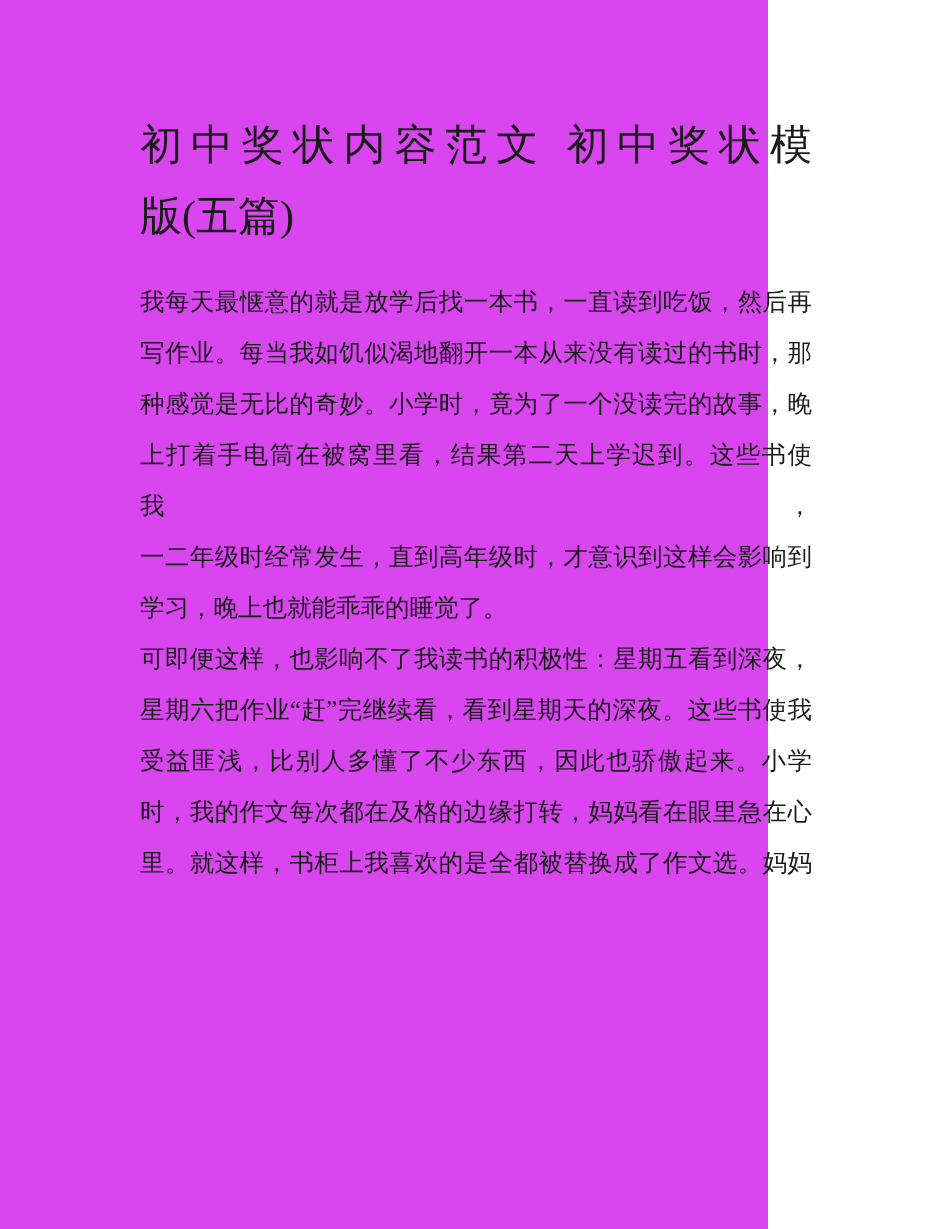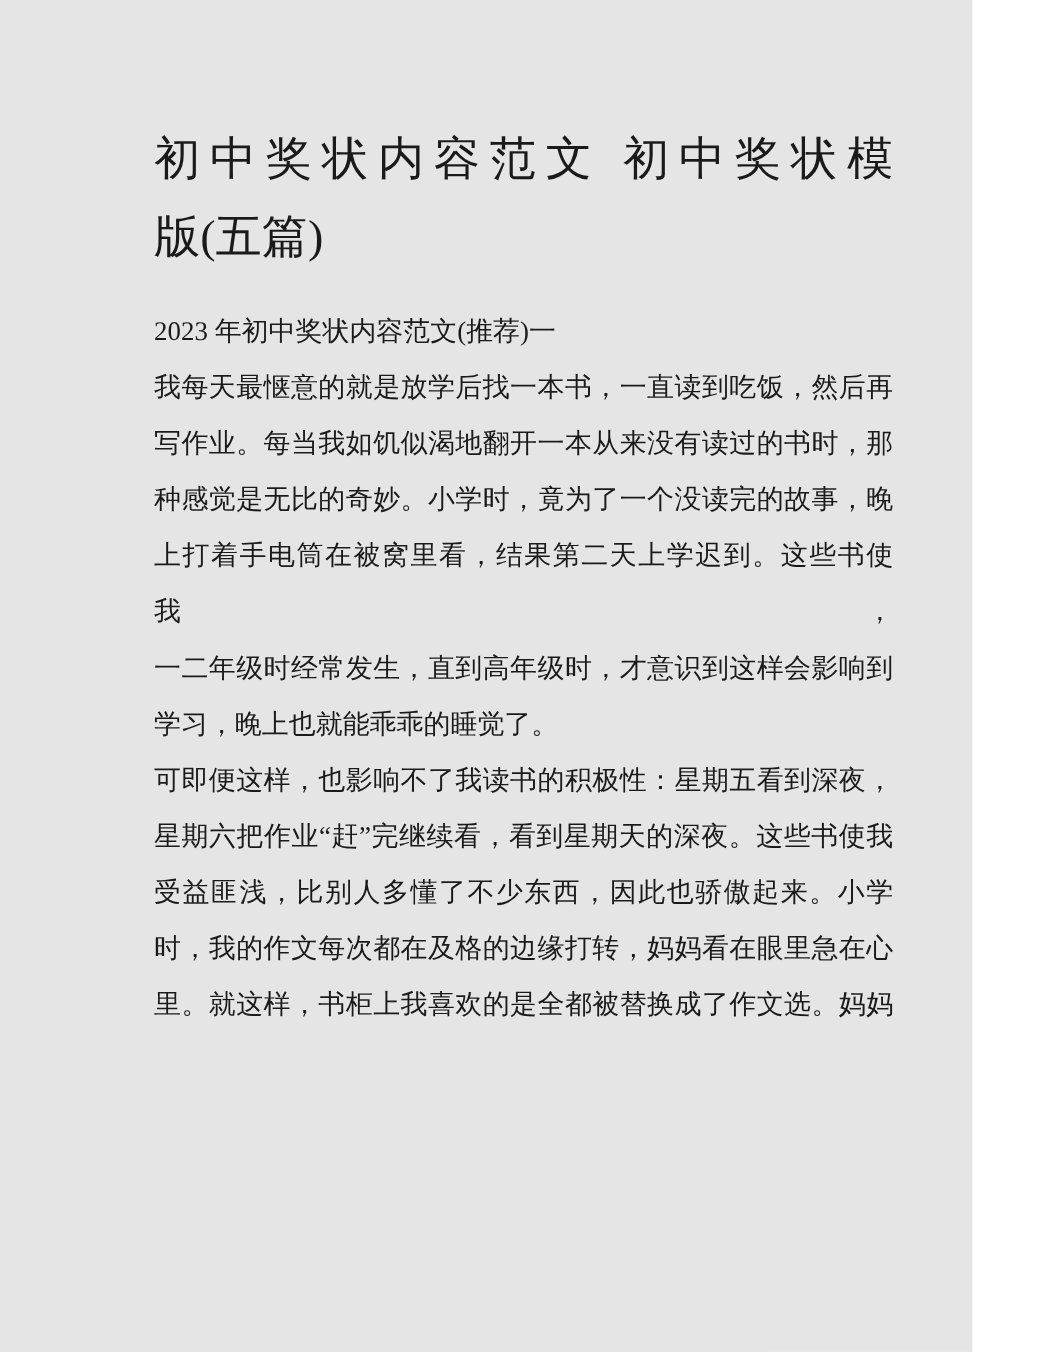--- a/index.html
+++ b/index.html
@@ -9,23 +9,23 @@
   }
   body {
     width: 950px;
     height: 1229px;
     overflow: hidden;
     font-family: "Liberation Serif", "DejaVu Serif", serif;
     color: #1a1a1a;
   }
   .sheet {
     position: relative;
-    width: 884px;
+    width: 768px;
     height: 1229px;
-    background: #e5e5e5;
+    background: #d946ef;
   }
   .content {
     position: absolute;
     left: 140px;
     top: 110px;
     width: 672px;
   }
   .doc-title {
     margin: 0 0 24px 0;
     font-size: 42px;
@@ -57,23 +57,20 @@
 <body>
 
 <div class="sheet">
   <div class="content">
     <h1 class="doc-title">
         <div class="tline fill">初中奖状内容范文 初中奖状模</div>
         <div class="tline">版(五篇)</div>
       </h1>
     <div class="doc-body">
         <div class="para">
-          <div class="line">2023 年初中奖状内容范文(推荐)一</div>
-        </div>
-        <div class="para">
           <div class="line fill">我每天最惬意的就是放学后找一本书，一直读到吃饭，然后再</div>
           <div class="line fill">写作业。每当我如饥似渴地翻开一本从来没有读过的书时，那</div>
           <div class="line fill">种感觉是无比的奇妙。小学时，竟为了一个没读完的故事，晚</div>
           <div class="line fill">上打着手电筒在被窝里看，结果第二天上学迟到。这些书使我，</div>
           <div class="line fill">一二年级时经常发生，直到高年级时，才意识到这样会影响到</div>
           <div class="line">学习，晚上也就能乖乖的睡觉了。</div>
         </div>
         <div class="para">
           <div class="line fill">可即便这样，也影响不了我读书的积极性：星期五看到深夜，</div>
           <div class="line fill">星期六把作业“赶”完继续看，看到星期天的深夜。这些书使我</div>

